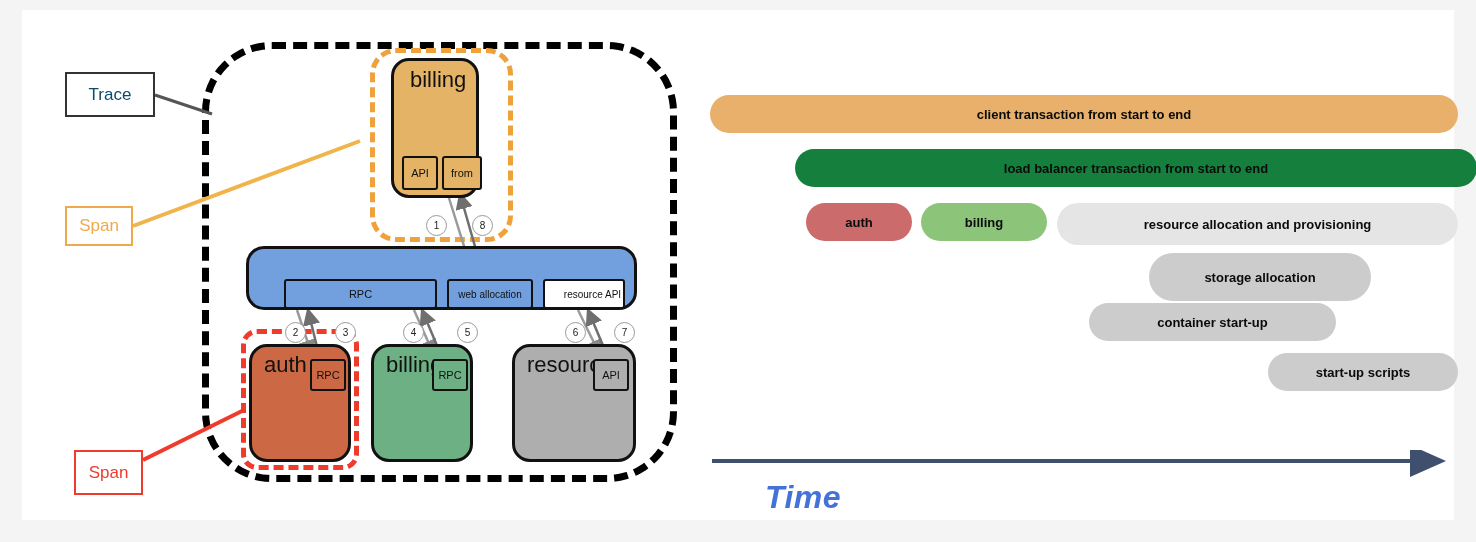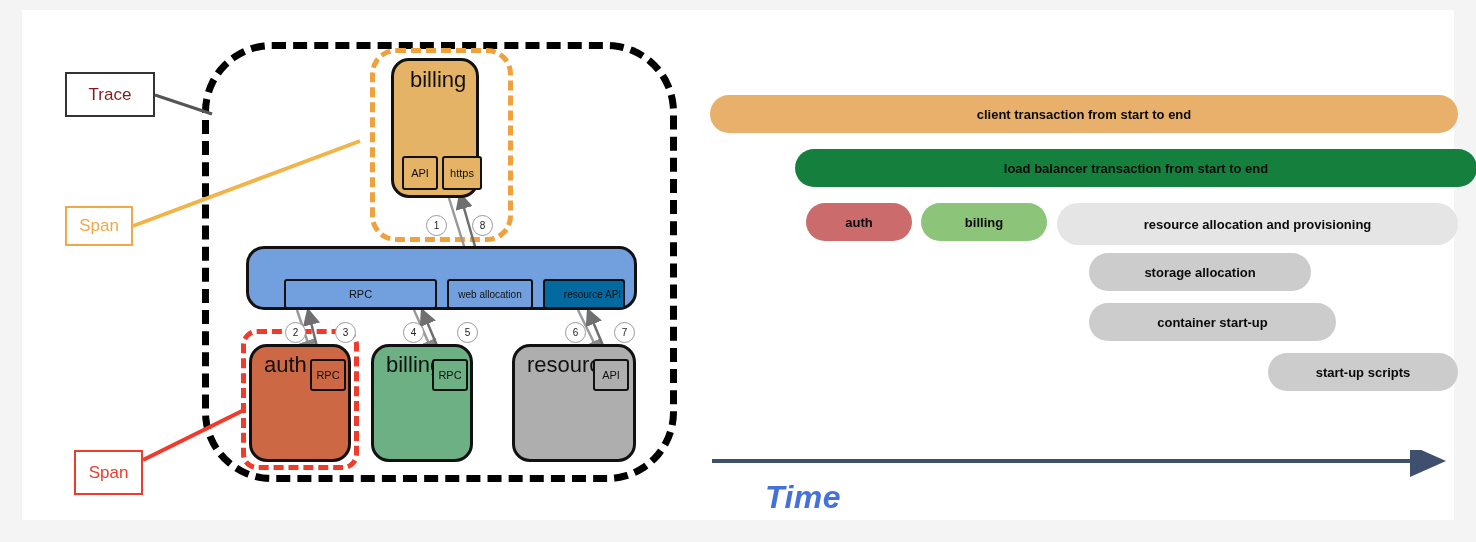--- a/index.html
+++ b/index.html
@@ -44,21 +44,21 @@
   }
 
   .legend-box {
     box-sizing: border-box;
     border: 2px solid #333;
     background: #ffffff;
     display: flex;
     align-items: center;
     justify-content: center;
     font-size: 17px;
-    color: #7f1d1d;
+    color: #0c4a6e;
   }
   #trace-legend { left: 43px; top: 62px; width: 90px; height: 45px; }
   #span-legend-orange {
     left: 43px; top: 196px; width: 68px; height: 40px;
     border-color: #f0a94a; color: #f0a94a;
   }
   #span-legend-red {
     left: 52px; top: 440px; width: 69px; height: 45px;
     border-color: #ef3b2c; color: #ef3b2c;
   }
@@ -97,21 +97,21 @@
   #node-client .title { left: 16px; top: 6px; }
   #chip-client-api   { left: 8px;  top: 95px; width: 36px; height: 34px; background: #e5b365; }
   #chip-client-https { left: 48px; top: 95px; width: 40px; height: 34px; background: #e5b365; }
 
   #node-lb {
     left: 224px; top: 236px; width: 391px; height: 64px;
     background: #72a0de;
   }
   #chip-lb-rpc       { left: 35px;  top: 30px; width: 153px; height: 30px; background: #72a0de; }
   #chip-lb-web       { left: 198px; top: 30px; width: 86px;  height: 30px; background: #72a0de; font-size: 10px; }
-  #chip-lb-resource  { left: 294px; top: 30px; width: 82px;  height: 30px; background: #0369a1; font-size: 10px; padding-left: 17px; }
+  #chip-lb-resource  { left: 294px; top: 30px; width: 82px;  height: 30px; background: #ffffff; font-size: 10px; padding-left: 17px; }
 
   #node-auth     { left: 227px; top: 334px; width: 102px; height: 118px; background: #cc6843; }
   #node-billing  { left: 349px; top: 334px; width: 102px; height: 118px; background: #6cb083; }
   #node-resource { left: 490px; top: 334px; width: 124px; height: 118px; background: #aeaeae; }
   #chip-auth-rpc     { left: 58px; top: 12px; width: 36px; height: 32px; background: #cc6843; }
   #chip-billing-rpc  { left: 58px; top: 12px; width: 36px; height: 32px; background: #6cb083; }
   #chip-resource-api { left: 78px; top: 12px; width: 36px; height: 32px; background: #aeaeae; }
 
   .seq {
     position: absolute;
@@ -188,21 +188,21 @@
     <line x1="585" y1="345" x2="566" y2="300" stroke="#6f6f6f" stroke-width="2.5" marker-end="url(#ah2)"></line>
   </svg>
 
   <div class="abs legend-box" id="trace-legend">Trace</div>
   <div class="abs legend-box" id="span-legend-orange">Span</div>
   <div class="abs legend-box" id="span-legend-red">Span</div>
 
   <div class="node" id="node-client">
     <div class="title">billing</div>
     <div class="chip" id="chip-client-api">API</div>
-    <div class="chip" id="chip-client-https">https</div>
+    <div class="chip" id="chip-client-https">from</div>
   </div>
 
   <div class="seq abs" style="left:404px;top:205px;">1</div>
   <div class="seq abs" style="left:450px;top:205px;">8</div>
 
   <div class="node" id="node-lb">
     <div class="chip" id="chip-lb-rpc">RPC</div>
     <div class="chip" id="chip-lb-web">web allocation</div>
     <div class="chip" id="chip-lb-resource">resource API</div>
   </div>
@@ -226,21 +226,21 @@
     <div class="title">resource</div>
     <div class="chip" id="chip-resource-api">API</div>
   </div>
 
   <div id="timeline">
       <div class="bar" style="left: 688px; top: 85px; width: 748px; height: 38px; background: rgb(232, 176, 106);">client transaction from start to end</div>
       <div class="bar" style="left: 773px; top: 139px; width: 682px; height: 38px; background: #15803d;">load balancer transaction from start to end</div>
       <div class="bar" style="left: 784px; top: 193px; width: 106px; height: 38px; background: rgb(204, 107, 107);">auth</div>
       <div class="bar" style="left: 899px; top: 193px; width: 126px; height: 38px; background: rgb(140, 196, 122);">billing</div>
       <div class="bar" style="left: 1035px; top: 193px; width: 401px; height: 42px; background: #e5e5e5;">resource allocation and provisioning</div>
-      <div class="bar" style="left: 1067px; top: 243px; width: 222px; height: 38px; background: rgb(204, 204, 204);">storage allocation</div>
+      <div class="bar" style="left: 1127px; top: 243px; width: 222px; height: 48px; background: rgb(204, 204, 204);">storage allocation</div>
       <div class="bar" style="left: 1067px; top: 293px; width: 247px; height: 38px; background: rgb(204, 204, 204);">container start-up</div>
       <div class="bar" style="left: 1246px; top: 343px; width: 190px; height: 38px; background: rgb(204, 204, 204);">start-up scripts</div>
     </div>
 
   <svg id="time-axis" width="740" height="30">
     <defs>
       <marker id="timeArrow" markerWidth="10" markerHeight="10" refX="2" refY="4" orient="auto">
         <polygon points="0 0, 9 4, 0 8" fill="#3f4f6e"></polygon>
       </marker>
     </defs>

